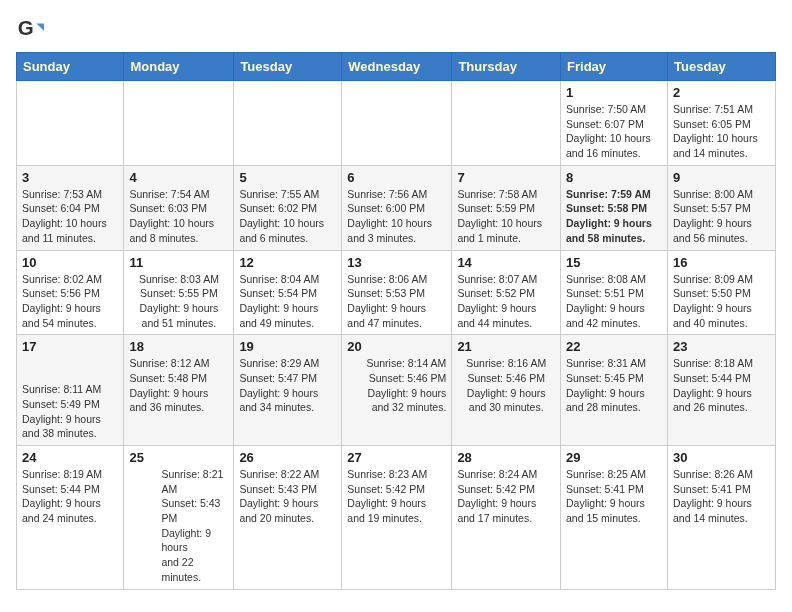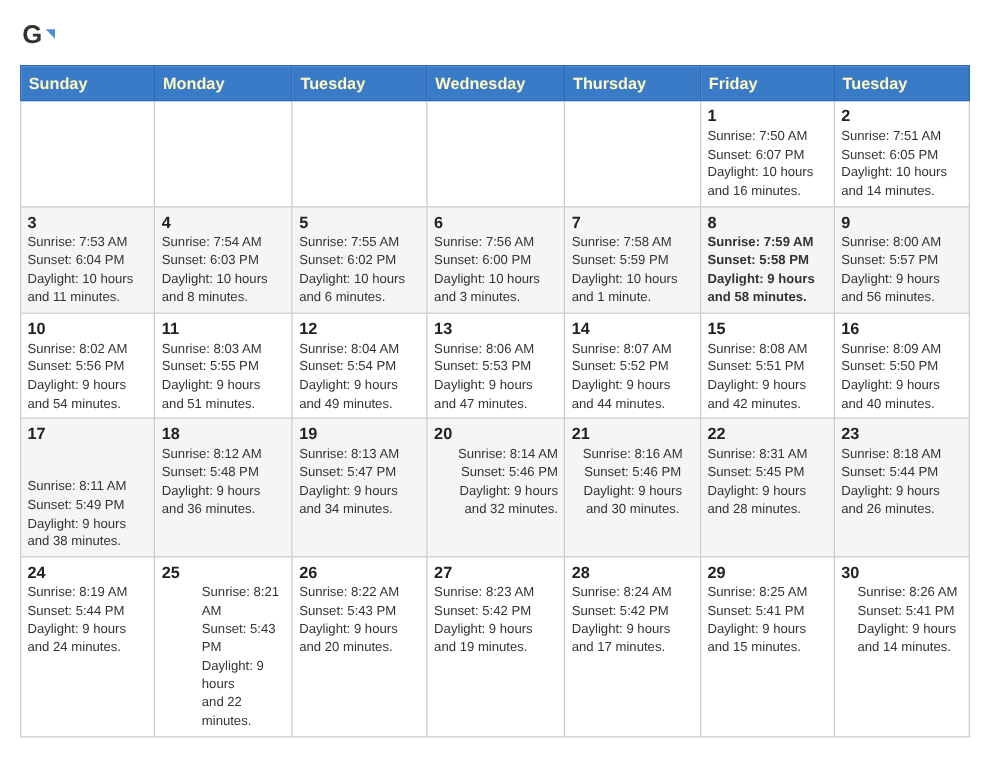--- a/index.html
+++ b/index.html
@@ -201,21 +201,21 @@
       <tr>
         <td>
           <span class="day-number">10</span>
           <div class="day-info" style="white-space: pre-line;">Sunrise: 8:02 AM
 Sunset: 5:56 PM
 Daylight: 9 hours
 and 54 minutes.</div>
         </td>
         <td>
           <span class="day-number">11</span>
-          <div class="day-info" style="white-space: pre-line;">Sunrise: 8:03 AM
+          <div class="day-info" style="white-space: pre-line; text-align: center;">Sunrise: 8:03 AM
 Sunset: 5:55 PM
 Daylight: 9 hours
 and 51 minutes.</div>
         </td>
         <td>
           <span class="day-number">12</span>
           <div class="day-info" style="white-space: pre-line;">Sunrise: 8:04 AM
 Sunset: 5:54 PM
 Daylight: 9 hours
 and 49 minutes.</div>
@@ -259,21 +259,21 @@
         </td>
         <td>
           <span class="day-number">18</span>
           <div class="day-info" style="white-space: pre-line;">Sunrise: 8:12 AM
 Sunset: 5:48 PM
 Daylight: 9 hours
 and 36 minutes.</div>
         </td>
         <td>
           <span class="day-number">19</span>
-          <div class="day-info" style="white-space: pre-line;">Sunrise: 8:13 AM
+          <div class="day-info" style="white-space: pre-line;">Sunrise: 8:29 AM
 Sunset: 5:47 PM
 Daylight: 9 hours
 and 34 minutes.</div>
         </td>
         <td>
           <span class="day-number">20</span>
           <div class="day-info" style="white-space: pre-line; text-align: right;">Sunrise: 8:14 AM
 Sunset: 5:46 PM
 Daylight: 9 hours
 and 32 minutes.</div>
@@ -338,20 +338,20 @@
         </td>
         <td>
           <span class="day-number">29</span>
           <div class="day-info" style="white-space: pre-line;">Sunrise: 8:25 AM
 Sunset: 5:41 PM
 Daylight: 9 hours
 and 15 minutes.</div>
         </td>
         <td>
           <span class="day-number">30</span>
-          <div class="day-info" style="white-space: pre-line; margin-left: 13px;">Sunrise: 8:26 AM
+          <div class="day-info" style="white-space: pre-line;">Sunrise: 8:26 AM
 Sunset: 5:41 PM
 Daylight: 9 hours
 and 14 minutes.</div>
         </td>
       </tr>
     </tbody>
 </table>
 
 </body></html>

